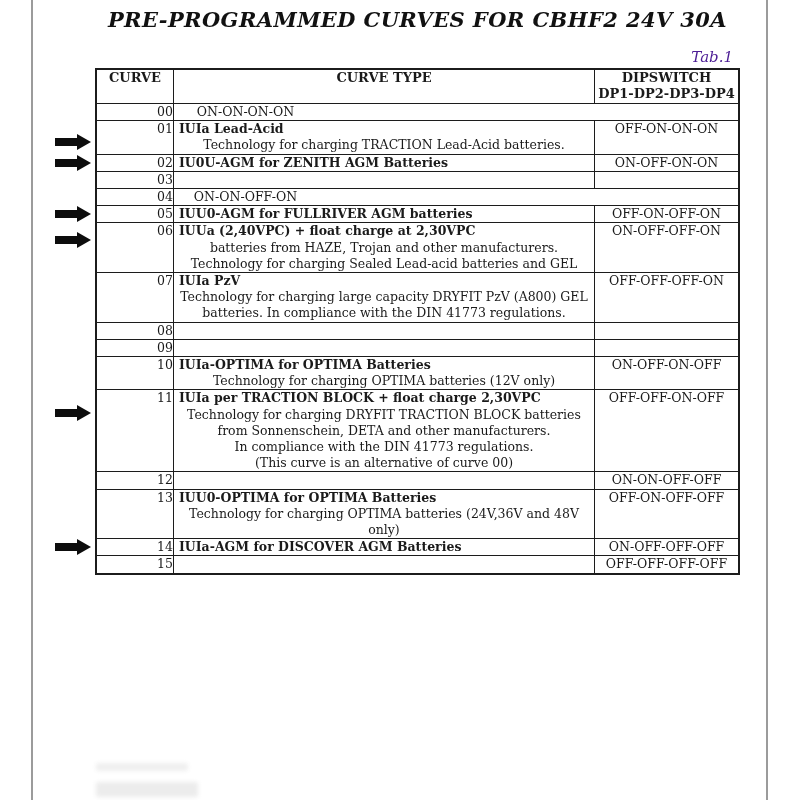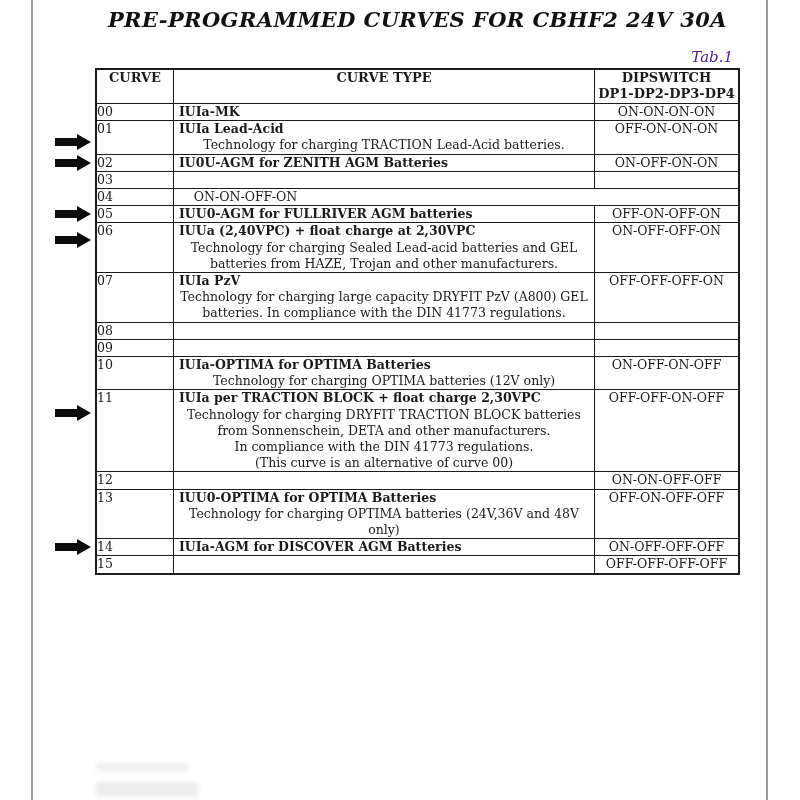--- a/index.html
+++ b/index.html
@@ -41,21 +41,21 @@
     line-height: 16.2px;
     background: #fff;
   }
 
   .t-row { display: flex; position: relative; border-top: 1px solid #1c1c1c; min-height: 16.2px; }
   .t-row.header { border-top: none; min-height: 33px; font-weight: bold; font-size: 13px; }
 
   .c-curve {
     width: 77px; flex: 0 0 77px;
     border-right: 1px solid #1c1c1c;
-    text-align: left;
+    text-align: right;
     padding-top: 0px;
   }
   .c-type {
     flex: 1 1 auto;
     border-right: 1px solid #1c1c1c;
     padding: 0 5px;
     overflow: hidden;
   }
   .c-dip {
     width: 143px; flex: 0 0 143px;
@@ -97,23 +97,20 @@
     <div class="c-curve">CURVE</div>
     <div class="c-type">CURVE TYPE</div>
     <div class="c-dip">
       <div>DIPSWITCH</div>
       <div>DP1-DP2-DP3-DP4</div>
     </div>
   </div>
   <div id="table-body">
       <div class="t-row">
     <div class="c-curve">00</div>
-    <div class="c-type">
-      <div class="curve-name">IUIa-MK</div>
-    </div>
     <div class="c-dip">ON-ON-ON-ON</div>
   </div>
       <div class="t-row">
     <div class="c-curve">01</div>
     <div class="c-type">
       <div class="curve-name">IUIa Lead-Acid</div>
     <div class="desc-line">Technology for charging TRACTION Lead-Acid batteries.</div>
         </div>
     <div class="c-dip">OFF-ON-ON-ON</div>
   <div class="arrow" style="top: 13px;">
@@ -151,22 +148,22 @@
     <div class="c-dip">OFF-ON-OFF-ON</div>
   <div class="arrow" style="top: 0px;">
           <div class="shaft"></div>
           <div class="head"></div>
         </div>
       </div>
       <div class="t-row">
     <div class="c-curve">06</div>
     <div class="c-type">
       <div class="curve-name">IUUa (2,40VPC) + float charge at 2,30VPC</div>
-    <div class="desc-line">Technology for charging Sealed Lead-acid batteries and GEL</div>
-          <div class="desc-line">batteries from HAZE, Trojan and other manufacturers.</div>
+    <div class="desc-line">batteries from HAZE, Trojan and other manufacturers.</div>
+          <div class="desc-line">Technology for charging Sealed Lead-acid batteries and GEL</div>
         </div>
     <div class="c-dip">ON-OFF-OFF-ON</div>
   <div class="arrow" style="top: 9px;">
           <div class="shaft"></div>
           <div class="head"></div>
         </div>
       </div>
       <div class="t-row">
     <div class="c-curve">07</div>
     <div class="c-type">

